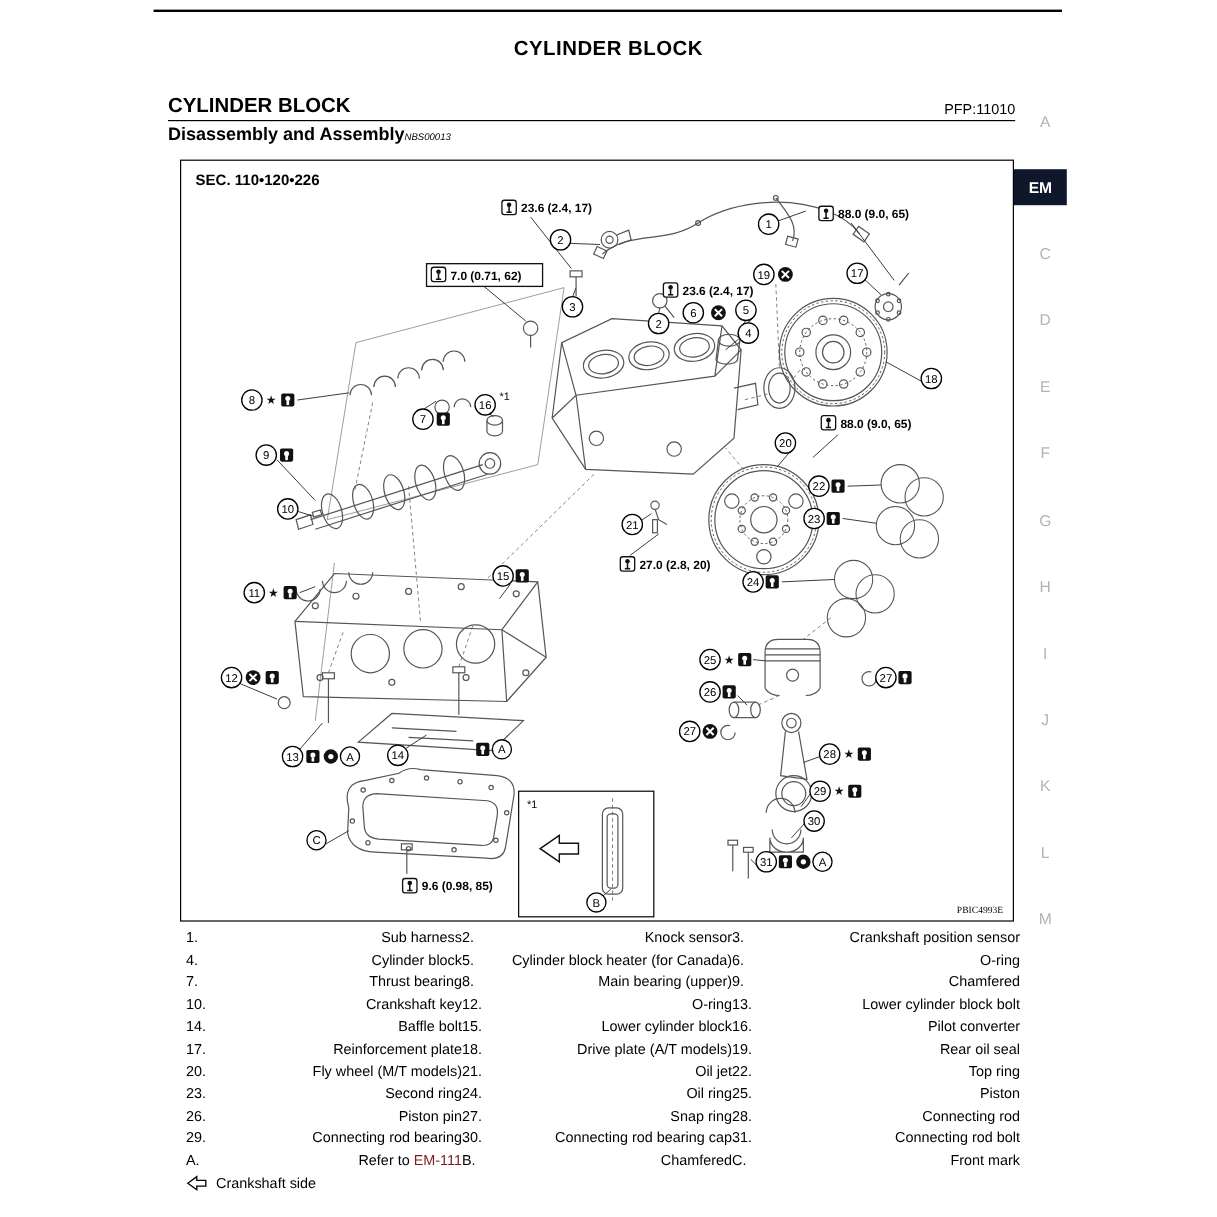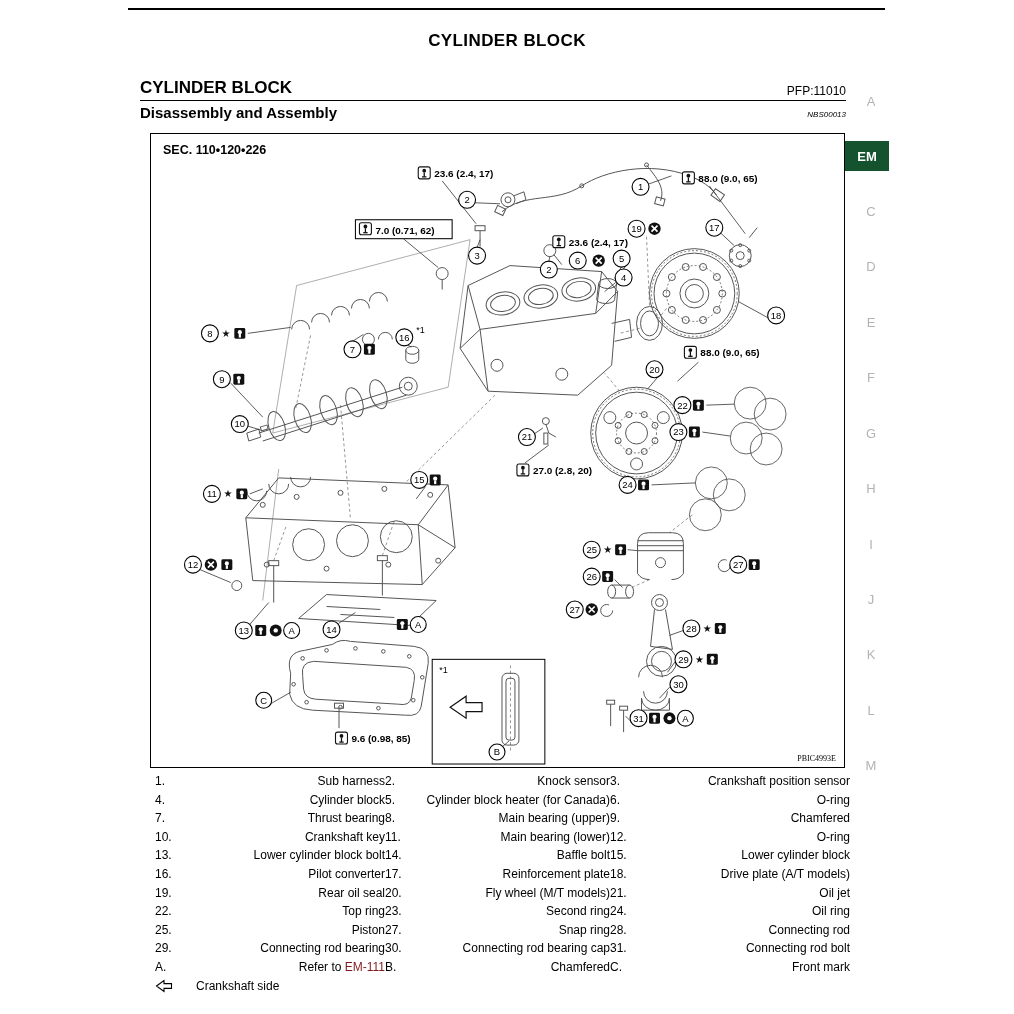--- a/index.html
+++ b/index.html
@@ -10,21 +10,21 @@
   .header-title { position:absolute; top:31px; left:0; width:1014px; text-align:center;
     font-size:17px; font-weight:bold; letter-spacing:.4px; }
 
   .section-row { position:absolute; left:140px; top:78px; width:706px; display:flex;
     justify-content:space-between; align-items:flex-end; }
   .section-title { font-size:17px; font-weight:bold; }
   .pfp { font-size:12px; font-weight:normal; }
   .section-rule { position:absolute; left:140px; top:100px; width:706px; border-top:1px solid #000; }
 
   .subsection-row { position:absolute; left:140px; top:104px; width:706px; display:flex;
-    justify-content:space-between; align-items:flex-end; }
+    justify-content:flex-start; align-items:flex-end; }
   .subsection-title { font-size:15px; font-weight:bold; }
   .doc-code { font-size:8px; font-style:italic; padding-bottom:2px; }
 
   .figure { position:absolute; left:150px; top:133px; width:695px; height:635px;
     border:1px solid #000; }
   .sec-label { position:absolute; left:12px; top:9px; font-size:12.5px; font-weight:bold; z-index:3;text-align:center; }
   .fig-code { position:absolute; right:8px; bottom:4px; font-size:8px; z-index:3;font-family:Liberation Serif, serif; }
   .figure svg { position:absolute; left:0; top:0; }
 
   svg text { font-family:"Liberation Sans", sans-serif; fill:#000; }
@@ -48,24 +48,24 @@
   .ic-x { stroke:#fff; stroke-width:1.7; fill:none; }
   .insetrect { fill:#fff; stroke:#000; stroke-width:1; }
   .arrowpoly { fill:#fff; stroke:#111; stroke-width:1.2; }
 
   .parts { position:absolute; left:155px; top:772px; width:700px; font-size:12px; }
   .parts-grid { display:grid; grid-template-columns:230px 225px 240px; grid-auto-rows:18.6px; }
   .cell { display:flex; align-items:flex-start; line-height:18.6px; }
   .pn { width:27px; flex:none; }
   .pl { flex:1;text-align:right; }
   .link { color:#7f1d1d; cursor:pointer; }
-  .footer-row { display:flex; align-items:center; gap:23px; height:18.6px; }
+  .footer-row { display:flex; align-items:center; gap:7px; height:18.6px; }
 
   .tab { position:absolute; left:858px; width:26px; text-align:center; color:#b3b3b3; font-size:13px; }
-  .tab-em { position:absolute; left:845px; top:141px; width:44px; height:30px; background:#14532d;
+  .tab-em { position:absolute; left:845px; top:141px; width:44px; height:30px; background:#0f172a;
     color:#fff; font-size:13px; font-weight:bold; display:flex; align-items:center; justify-content:center; }
 </style>
 </head>
 <body>
 
 <div class="top-rule"></div>
 <div class="header-title">CYLINDER BLOCK</div>
 
 <div class="section-row">
   <span class="section-title">CYLINDER BLOCK</span>
@@ -656,24 +656,20 @@
       </div>
     <div class="cell">
         <span class="pn">9.</span>
         <span class="pl">Chamfered</span>
       </div>
     <div class="cell">
         <span class="pn">10.</span>
         <span class="pl">Crankshaft key</span>
       </div>
     <div class="cell">
-        <span class="pn">11.</span>
-        <span class="pl">Main bearing (lower)</span>
-      </div>
-    <div class="cell">
         <span class="pn">12.</span>
         <span class="pl">O-ring</span>
       </div>
     <div class="cell">
         <span class="pn">13.</span>
         <span class="pl">Lower cylinder block bolt</span>
       </div>
     <div class="cell">
         <span class="pn">14.</span>
         <span class="pl">Baffle bolt</span>
@@ -714,20 +710,24 @@
         <span class="pn">23.</span>
         <span class="pl">Second ring</span>
       </div>
     <div class="cell">
         <span class="pn">24.</span>
         <span class="pl">Oil ring</span>
       </div>
     <div class="cell">
         <span class="pn">25.</span>
         <span class="pl">Piston</span>
+      </div>
+    <div class="cell">
+        <span class="pn">26.</span>
+        <span class="pl">Piston pin</span>
       </div>
     <div class="cell">
         <span class="pn">27.</span>
         <span class="pl">Snap ring</span>
       </div>
     <div class="cell">
         <span class="pn">28.</span>
         <span class="pl">Connecting rod</span>
       </div>
     <div class="cell">

